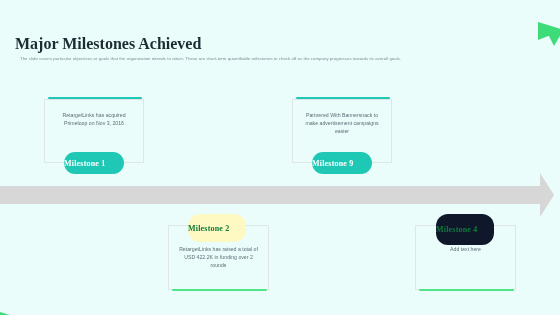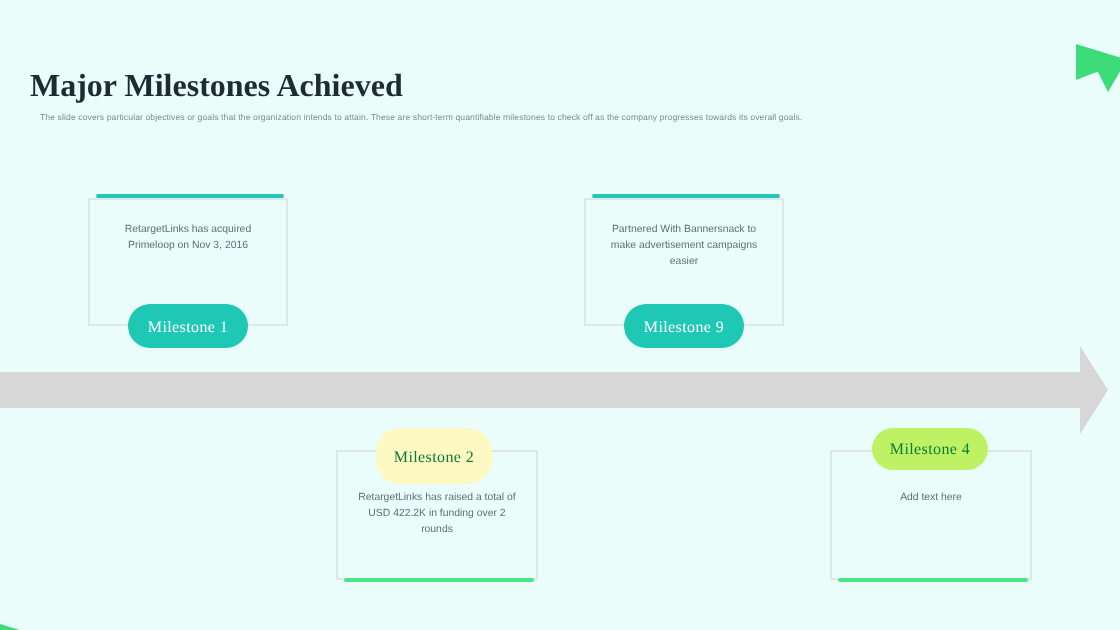--- a/index.html
+++ b/index.html
@@ -21,21 +21,21 @@
 
   
   .corner{position:absolute;}
 
   
   .card{position:absolute;border:1px solid #dfe6e6;box-sizing:border-box;}
   .cardbar{position:absolute;height:2px;border-radius:1px;}
   .cardtext{position:absolute;left:0;width:100%;text-align:center;
             font-size:5.2px;line-height:8.2px;color:#5f6e75;}
   .pill{position:absolute;border-radius:12px;display:flex;align-items:center;
-        justify-content:center;font-family:"Liberation Serif",serif;font-weight:normal;
+        justify-content:flex-start;font-family:"Liberation Serif",serif;font-weight:bold;
         font-size:8px;letter-spacing:.2px;white-space:nowrap;}
 </style>
 </head>
 <body>
 
 <div class="slide">
 
   <div class="title">Major Milestones Achieved</div>
   <div class="subtitle">The slide covers particular objectives or goals that the organization intends to attain. These are short-term quantifiable milestones to check off as the company progresses towards its overall goals.</div>
 
@@ -72,19 +72,19 @@
   <div class="card" style="left:292px;top:81px;width:100px;height:64px"></div>
   <div class="cardbar" style="left:296px;top:79px;width:94px;background:#1ec8b4"></div>
   <div class="cardtext" style="left:302px;top:93px;width:80px">Partnered With Bannersnack to make advertisement campaigns easier</div>
   <div class="pill" style="left:312px;top:134px;width:60px;height:22px;background:#1ec8b4;color:#ffffff">
     <span>Milestone  9</span>
   </div>
 
   <div class="card" style="left:415px;top:207px;width:101px;height:65px"></div>
   <div class="cardbar" style="left:419px;top:271px;width:95px;background:#4ee58a"></div>
   <div class="cardtext" style="left:425px;top:227px;width:81px">Add text here</div>
-  <div class="pill" style="left:436px;top:196px;width:58px;height:21px;background:#bef264;color:#0d7a3a">
+  <div class="pill" style="left:436px;top:196px;width:58px;height:31px;background:#0f172a;color:#0d7a3a">
     <span>Milestone  4</span>
   </div>
   </div>
 
   <div class="footer">This slide is 100% editable. Adapt it to your needs and capture your audience's attention.</div>
 </div>
 
 </body></html>

